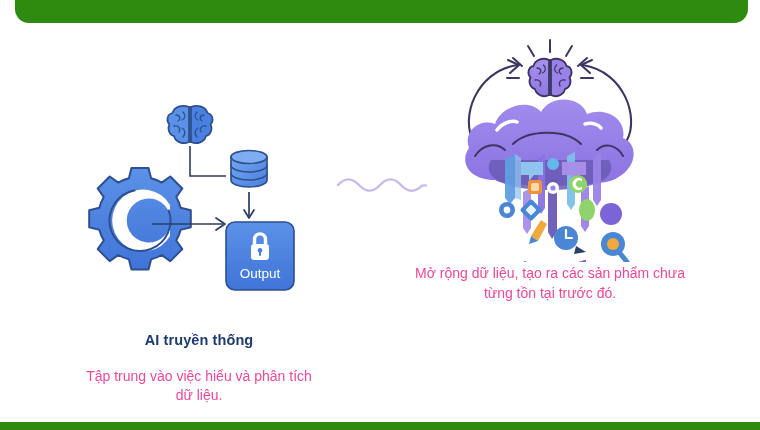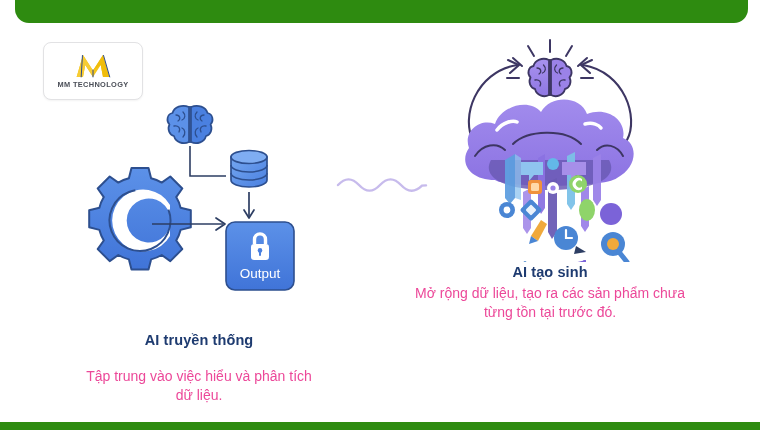--- a/index.html
+++ b/index.html
@@ -63,29 +63,20 @@
   
   .divider { position: absolute; left: 336px; top: 176px; }
 </style>
 </head>
 <body>
 
 <div id="stage">
 
   <div class="top-bar"></div>
 
-  <div class="logo-box">
-    <svg class="logo-mark" viewBox="0 0 44 28">
-      <path d="M4 26 L11 2 L22 19 L33 2 L40 26 L33 26 L30.5 13 L22 26 L13.5 13 L11 26 Z" fill="#f5c518"></path>
-      <path d="M11 2 L22 19 L22 26 L13.5 13 L11 26 L4 26 Z" fill="#f7cc34"></path>
-      <path d="M22 19 L33 2 L40 26 L33 26 L30.5 13 Z" fill="#f0bd0c"></path>
-      <path d="M10.4 2.4 L9.0 26 M22 18.4 L22 26 M33.6 2.4 L40.4 26" stroke="#2c4b8c" stroke-width="1.1" fill="none" stroke-linecap="round"></path>
-    </svg>
-    <div class="logo-text">MM TECHNOLOGY</div>
-  </div>
 
   <div class="divider">
     <svg width="92" height="16" viewBox="0 0 92 16">
       <path d="M2 9 C9 1.5, 16 1.5, 23 9 C30 16.5, 37 16.5, 44 9 C51 1.5, 58 1.5, 65 9 C72 16.5, 79 16.5, 86 9.6 L90 9.4" stroke="#c7bbec" stroke-width="2.4" fill="none" stroke-linecap="round"></path>
     </svg>
   </div>
 
   <div class="col col-left">
     <div class="art">
       <svg width="250" height="222" viewBox="0 0 250 222">
@@ -289,19 +280,18 @@
           <g fill="#8f77e3" opacity=".85">
             <rect x="64" y="272" width="16" height="11" rx="2"></rect>
             <rect x="67" y="268" width="10" height="5"></rect>
             <rect x="67" y="281" width="10" height="6" fill="#6b5bb5"></rect>
           </g>
         </g>
       </svg>
     </div>
 
     <div class="caption">
-      <div class="cap-title">AI tạo sinh</div>
       <div class="cap-sub">Mở rộng dữ liệu, tạo ra các sản phẩm chưa từng tồn tại trước đó.</div>
     </div>
   </div>
 
   <div class="bottom-bar"></div>
 </div>
 
 </body></html>

